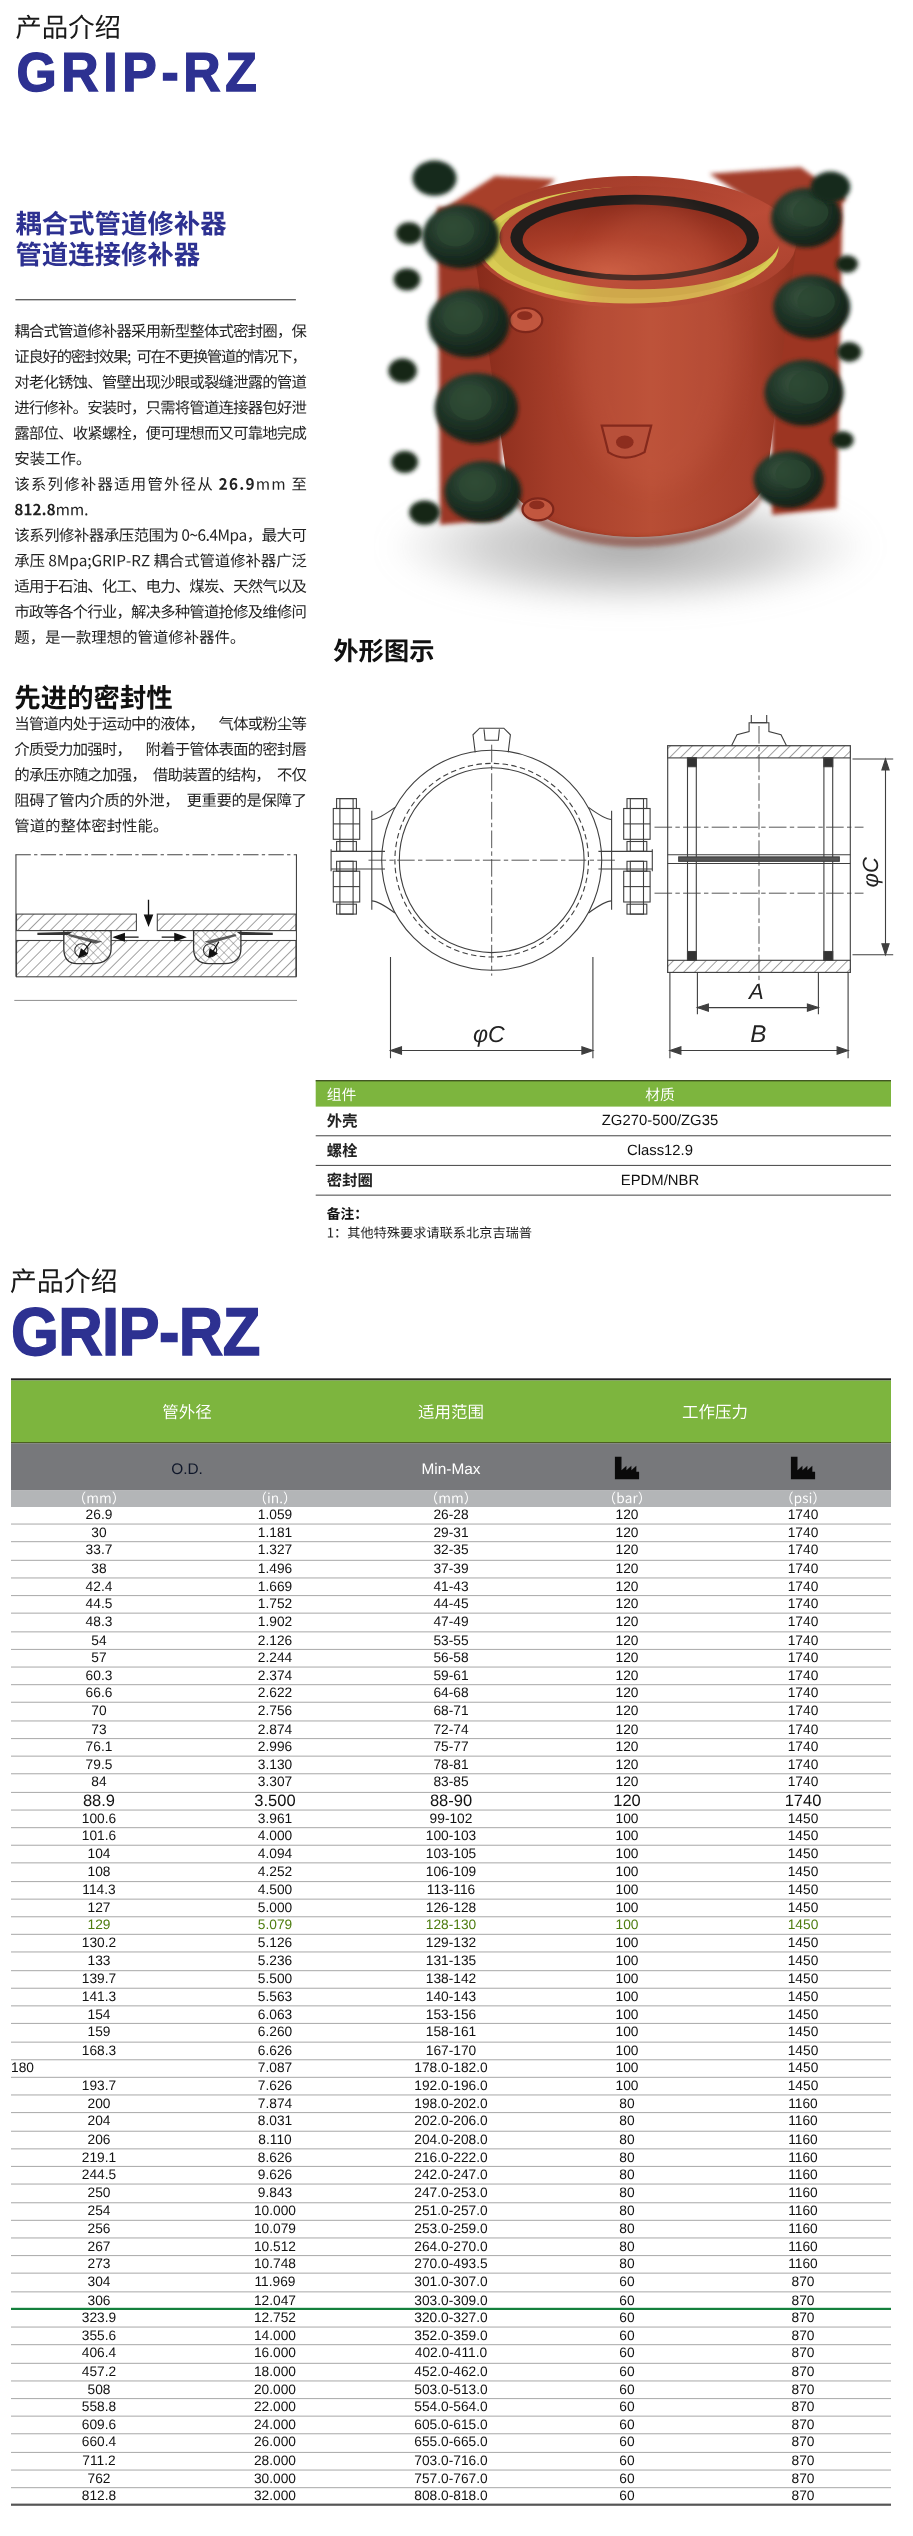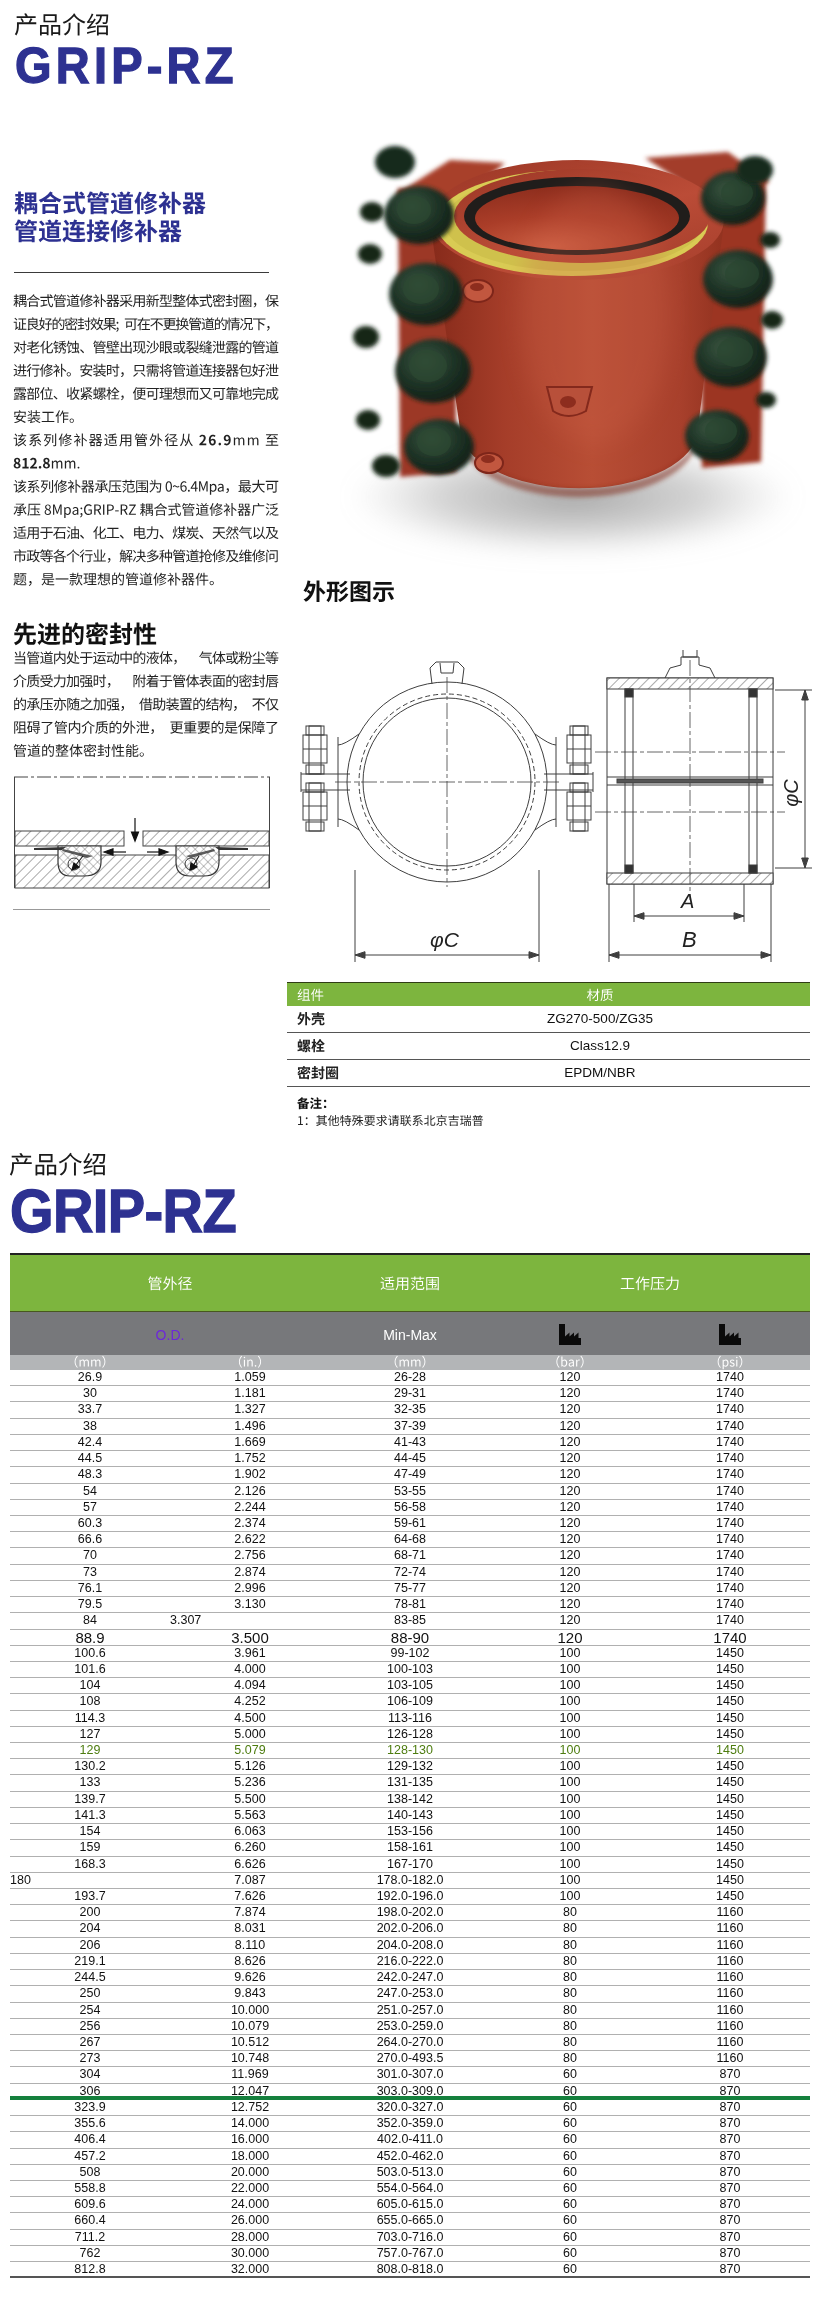--- a/index.html
+++ b/index.html
@@ -10,21 +10,21 @@
 <div style="position:absolute;left:460px;top:1011px;width:280px;text-align:center;font-size:13.5px;color:#111">ZG270-500/ZG35</div>
 <div style="position:absolute;left:287px;top:1032px;width:523px;height:0;border-top:1px solid #555"></div>
 <div style="position:absolute;left:460px;top:1038px;width:280px;text-align:center;font-size:13.5px;color:#111">Class12.9</div>
 <div style="position:absolute;left:287px;top:1059px;width:523px;height:0;border-top:1px solid #555"></div>
 <div style="position:absolute;left:460px;top:1065px;width:280px;text-align:center;font-size:13.5px;color:#111">EPDM/NBR</div>
 <div style="position:absolute;left:287px;top:1086px;width:523px;height:0;border-top:1px solid #555"></div>
 <div style="position:absolute;left:10px;top:1174.5px;font-weight:bold;font-size:56px;letter-spacing:-0.6px;transform:scaleY(1.1);transform-origin:left top;-webkit-text-stroke:1.2px #2d3191;color:#2d3191">GRIP-RZ</div>
 <div style="position:absolute;left:10px;top:1253px;width:800px;height:2px;background:#222"></div>
 <div style="position:absolute;left:10px;top:1255px;width:800px;height:57px;background:#7db53e;border-bottom:1px solid #47571f;box-sizing:border-box"></div>
 <div style="position:absolute;left:10px;top:1312px;width:800px;height:43px;background:#77787b"></div>
-<div style="position:absolute;left:90px;top:1327px;width:160px;text-align:center;font-size:14px;color:#6d28d9">O.D.</div>
+<div style="position:absolute;left:90px;top:1327px;width:160px;text-align:center;font-size:14px;color:#0f172a">O.D.</div>
 <div style="position:absolute;left:330px;top:1327px;width:160px;text-align:center;font-size:14px;color:#fff">Min-Max</div>
 <svg style="position:absolute;left:558px;top:1324px" width="24" height="21" viewBox="0 0 24 21">
     <path fill="#0a0a0a" d="M1,0 H7 V12.5 L11.5,8.5 V12.5 L16,8.5 V12.5 L20.5,8.5 V14 H23 V21 H1 Z"></path>
   </svg>
 <svg style="position:absolute;left:718px;top:1324px" width="24" height="21" viewBox="0 0 24 21">
     <path fill="#0a0a0a" d="M1,0 H7 V12.5 L11.5,8.5 V12.5 L16,8.5 V12.5 L20.5,8.5 V14 H23 V21 H1 Z"></path>
   </svg>
 <div style="position:absolute;left:10px;top:1355px;width:800px;height:15px;background:#b3b5b7"></div>
 <div style="position:absolute;left:10px;top:1370px;width:800px;height:909px">
     <div style="display:flex;height:16.232px;box-sizing:border-box;border-bottom:1px solid #b0b0b0;font-size:12.5px;line-height:15.5px;color:#111">
@@ -127,21 +127,21 @@
     </div>
     <div style="display:flex;height:16.232px;box-sizing:border-box;border-bottom:1px solid #b0b0b0;font-size:12.5px;line-height:15.5px;color:#111">
       <div style="width:160px;text-align:center">79.5</div>
       <div style="width:160px;text-align:center">3.130</div>
       <div style="width:160px;text-align:center">78-81</div>
       <div style="width:160px;text-align:center">120</div>
       <div style="width:160px;text-align:center">1740</div>
     </div>
     <div style="display:flex;height:16.232px;box-sizing:border-box;border-bottom:1px solid #b0b0b0;font-size:12.5px;line-height:15.5px;color:#111">
       <div style="width:160px;text-align:center">84</div>
-      <div style="width:160px;">3.307</div>
+      <div style="width:160px;text-align:center">3.307</div>
       <div style="width:160px;text-align:center">83-85</div>
       <div style="width:160px;text-align:center">120</div>
       <div style="width:160px;text-align:center">1740</div>
     </div>
     <div style="display:flex;height:16.232px;box-sizing:border-box;border-bottom:1px solid #b0b0b0;font-size:15px;line-height:15.5px;color:#111">
       <div style="width:160px;text-align:center">88.9</div>
       <div style="width:160px;text-align:center">3.500</div>
       <div style="width:160px;text-align:center">88-90</div>
       <div style="width:160px;text-align:center">120</div>
       <div style="width:160px;text-align:center">1740</div>
@@ -328,21 +328,21 @@
       <div style="width:160px;text-align:center">80</div>
       <div style="width:160px;text-align:center">1160</div>
     </div>
     <div style="display:flex;height:16.232px;box-sizing:border-box;border-bottom:1px solid #b0b0b0;font-size:12.5px;line-height:15.5px;color:#111">
       <div style="width:160px;text-align:center">304</div>
       <div style="width:160px;text-align:center">11.969</div>
       <div style="width:160px;text-align:center">301.0-307.0</div>
       <div style="width:160px;text-align:center">60</div>
       <div style="width:160px;text-align:center">870</div>
     </div>
-    <div style="display:flex;height:16.232px;box-sizing:border-box;border-bottom:4px solid #15803d;font-size:12.5px;line-height:15.5px;color:#111">
+    <div style="display:flex;height:16.232px;box-sizing:border-box;border-bottom:2px solid #15803d;font-size:12.5px;line-height:15.5px;color:#111">
       <div style="width:160px;text-align:center">306</div>
       <div style="width:160px;text-align:center">12.047</div>
       <div style="width:160px;text-align:center">303.0-309.0</div>
       <div style="width:160px;text-align:center">60</div>
       <div style="width:160px;text-align:center">870</div>
     </div>
     <div style="display:flex;height:16.232px;box-sizing:border-box;border-bottom:1px solid #b0b0b0;font-size:12.5px;line-height:15.5px;color:#111">
       <div style="width:160px;text-align:center">323.9</div>
       <div style="width:160px;text-align:center">12.752</div>
       <div style="width:160px;text-align:center">320.0-327.0</div>

